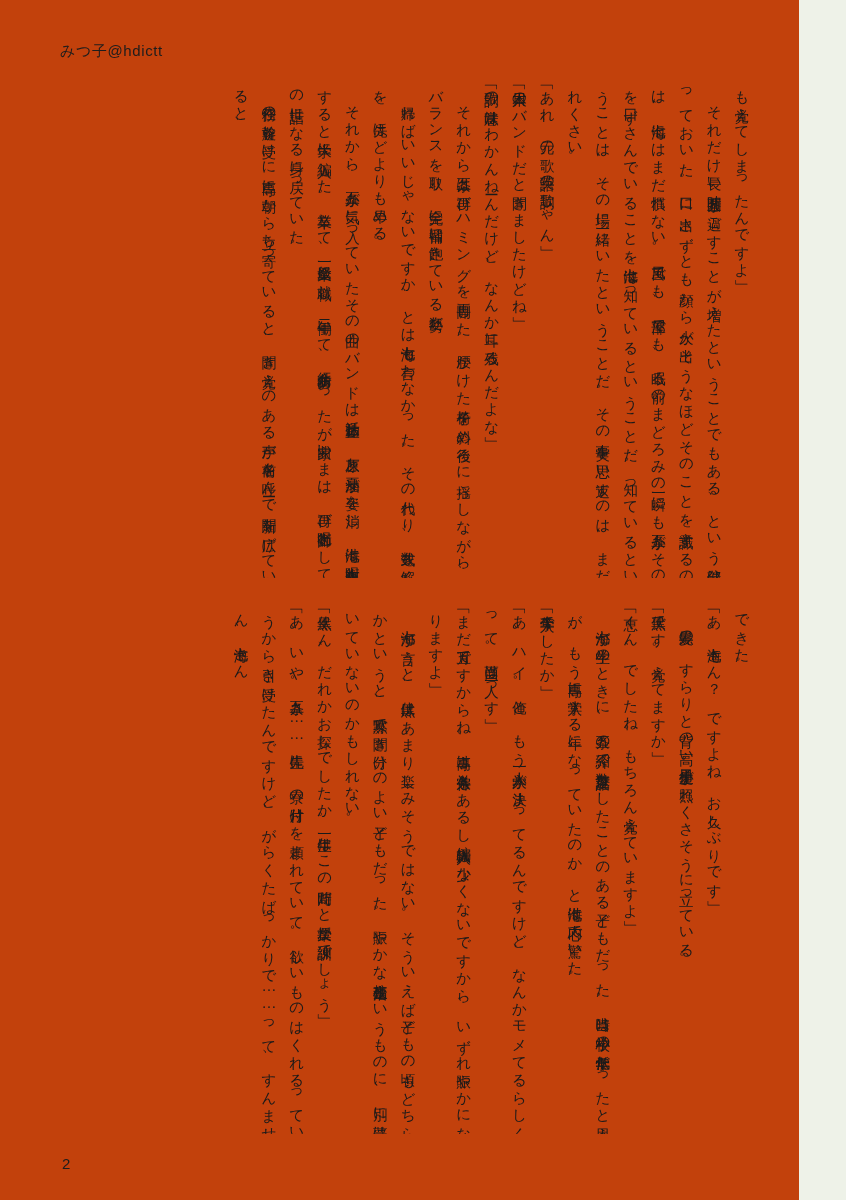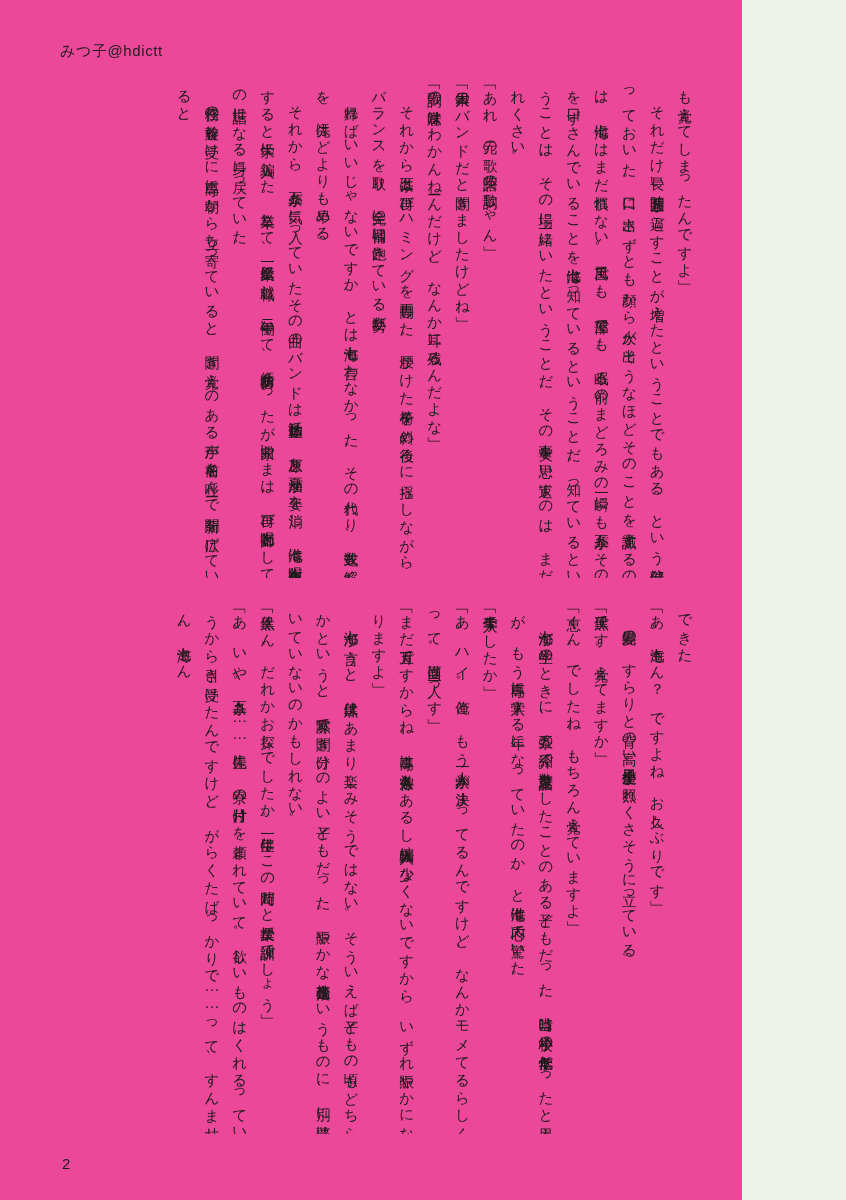--- a/index.html
+++ b/index.html
@@ -9,23 +9,23 @@
   body {
     width: 846px;
     height: 1200px;
     background: #eef2e8;
     font-family: "Liberation Serif", "DejaVu Serif", serif;
     color: #1a1a1a;
     overflow: hidden;
   }
   .page {
     position: relative;
-    width: 742px;
+    width: 799px;
     height: 1200px;
-    background: #ec4899;
+    background: #c2410c;
     box-sizing: border-box;
   }
   .handle {
     position: absolute;
     top: 42px;
     left: 60px;
     font-size: 15px;
     letter-spacing: 0.04em;
     color: #1d1d1d;
     font-family: "Liberation Sans", "DejaVu Sans", sans-serif;

